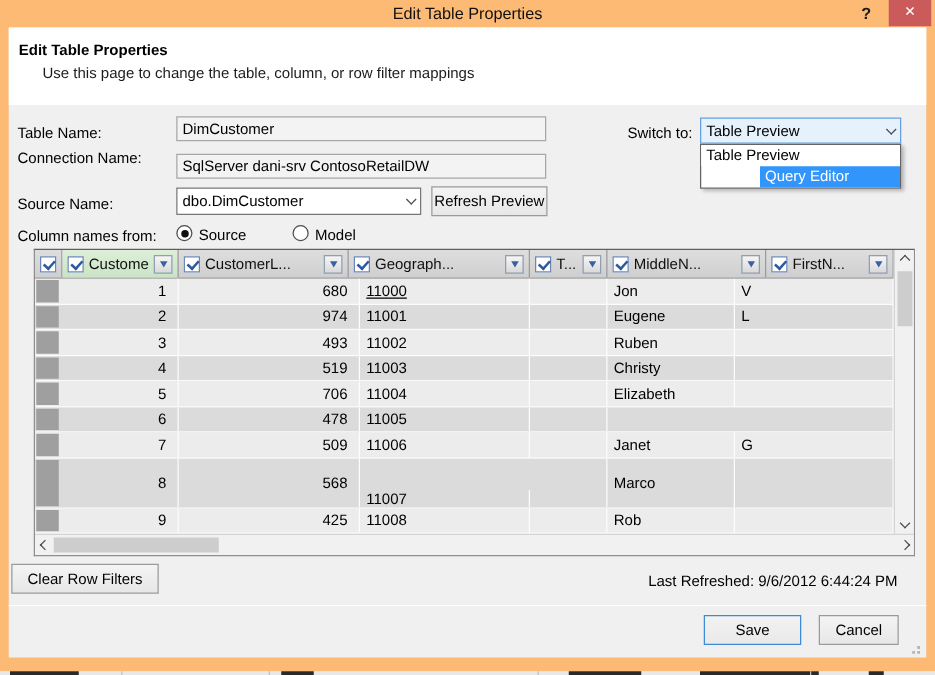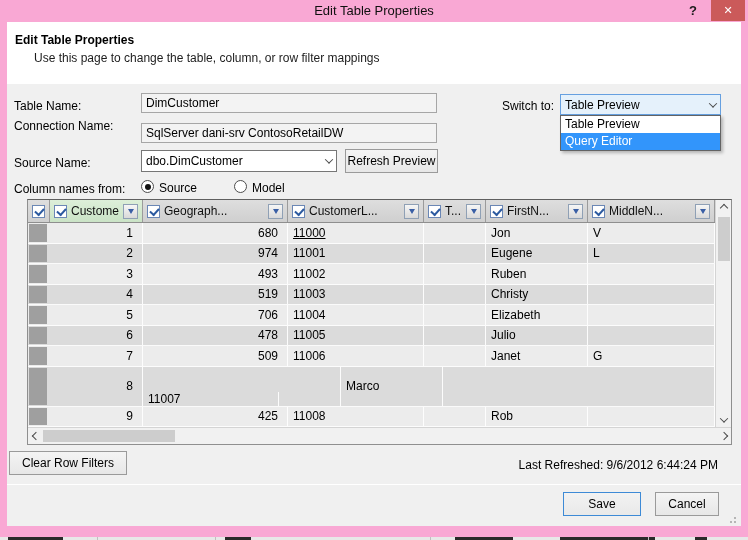--- a/index.html
+++ b/index.html
@@ -1,20 +1,20 @@
 <!DOCTYPE html>
 <html><head>
 <meta charset="utf-8">
 <style>
   * { box-sizing: border-box; margin: 0; padding: 0; }
   html,body { width:748px; height:540px; overflow:hidden; }
   body { font-family:"Liberation Sans", sans-serif; background:#E6E6E6; position:relative; font-size:12px; color:#000; }
 
   
-  .chrome { position:absolute; left:0; top:0; width:748px; height:537px; background:#f9a8d4; }
+  .chrome { position:absolute; left:0; top:0; width:748px; height:537px; background:#fdba74; }
   .titlebar { position:absolute; left:0; top:0; right:0; height:22px; }
   .titlebar .title { text-align:center; line-height:22px; font-size:13px; color:#101010; }
   .helpbtn { position:absolute; right:46px; top:1px; width:18px; height:20px; text-align:center; line-height:20px; font-weight:bold; font-size:13px; color:#1a1a1a; cursor:default; }
   .closebtn { position:absolute; right:3px; top:0; width:34px; height:21px; background:#CB5A5A; color:#fff; text-align:center; line-height:21px; font-size:11px; }
 
   .dlg { position:absolute; left:7px; top:22px; width:734px; height:504px; background:#F0F0F0; }
 
   
   .band { position:absolute; left:0; top:0; width:734px; height:62px; background:#FFFFFF; }
   .band .h1 { position:absolute; left:8px; top:11px; font-weight:bold; font-size:12px; }
@@ -33,21 +33,21 @@
   .chev.left { transform:rotate(135deg); }
   .chev.right { transform:rotate(-45deg); }
 
   .radio { position:absolute; width:13px; height:13px; border-radius:50%; border:1px solid #4d4d4d; background:#fff; }
   .radio.checked::after { content:''; position:absolute; left:2.5px; top:2.5px; width:6px; height:6px; border-radius:50%; background:#111; }
   .radio-lbl { position:absolute; font-size:12px; }
 
   
   .ddlist { position:absolute; left:553px; top:93px; width:161px; background:#fff; border:1px solid #646464; z-index:30; box-shadow:2px 2px 3px rgba(0,0,0,.25); }
   .dditem { height:17px; line-height:17px; padding-left:4px; font-size:12px; background:#fff; color:#000; }
-  .dditem.sel { background:#3295FB; color:#fff; }
+  .dditem.sel { background:#3295FB; color:#fff;margin-left:47px; }
 
   .switch-combo { background:#E5F1FB; border:1px solid #66A0E0; }
 
   
   .tbl { position:absolute; left:20px; top:177px; width:705px; height:246px; border:1px solid #8F8F8F; border-top-color:#5F5F5F; background:#F1F1F1; display:flex; flex-direction:column; }
   .tbl-top { display:flex; flex:1; min-height:0; }
   .tbl-grid { flex:1; display:flex; flex-direction:column; min-width:0; }
   .hdr { display:flex; height:23px; background:linear-gradient(#DEDEDE,#CFCFCF); border-bottom:1px solid #8E8E8E; }
   .hdr-cell { display:flex; align-items:center; gap:4px; padding:0 4px; border-right:1px solid #9B9B9B; font-size:12px; color:#101010; overflow:hidden; white-space:nowrap; }
   .hdr-cell.selcol { justify-content:center; padding:0; }
@@ -145,43 +145,43 @@
         <div class="tbl-grid">
           <div class="hdr">
               <div class="hdr-cell selcol" style="width: 22px;">
                 <span class="cb"></span>
               </div>
               <div class="hdr-cell green" style="width: 93px;">
                 <span class="cb"></span>
                 <span class="hlbl">Custome...</span>
                 <span class="ddbtn"></span>
               </div>
+              <div class="hdr-cell" style="width: 136px;">
+                <span class="cb"></span>
+                <span class="hlbl">CustomerL...</span>
+                <span class="ddbtn"></span>
+              </div>
               <div class="hdr-cell" style="width: 145px;">
                 <span class="cb"></span>
                 <span class="hlbl">Geograph...</span>
                 <span class="ddbtn"></span>
               </div>
-              <div class="hdr-cell" style="width: 136px;">
-                <span class="cb"></span>
-                <span class="hlbl">CustomerL...</span>
-                <span class="ddbtn"></span>
-              </div>
               <div class="hdr-cell" style="width: 62px;">
                 <span class="cb"></span>
                 <span class="hlbl">T...</span>
                 <span class="ddbtn"></span>
               </div>
+              <div class="hdr-cell" style="flex: 1 1 0%;">
+                <span class="cb"></span>
+                <span class="hlbl">MiddleN...</span>
+                <span class="ddbtn"></span>
+              </div>
               <div class="hdr-cell" style="width: 102px;">
                 <span class="cb"></span>
                 <span class="hlbl">FirstN...</span>
-                <span class="ddbtn"></span>
-              </div>
-              <div class="hdr-cell" style="flex: 1 1 0%;">
-                <span class="cb"></span>
-                <span class="hlbl">MiddleN...</span>
                 <span class="ddbtn"></span>
               </div>
             </div>
           <div class="rows">
               <div class="row odd">
                 <div class="rowsel">
                   <div class="box"></div>
                 </div>
                 <div class="cell r" style="width: 93px;">1</div>
                 <div class="cell r" style="width: 145px;">680</div>
@@ -235,39 +235,39 @@
                 <div class="cell l" style="flex: 1 1 0%;"></div>
               </div>
               <div class="row even">
                 <div class="rowsel">
                   <div class="box"></div>
                 </div>
                 <div class="cell r" style="width: 93px;">6</div>
                 <div class="cell r" style="width: 145px;">478</div>
                 <div class="cell l" style="width: 136px;">11005</div>
                 <div class="cell l" style="width: 62px;"></div>
-                <div class="cell l" style="width: 102px;">Julio</div>
                 <div class="cell l" style="flex: 1 1 0%;"></div>
               </div>
               <div class="row odd">
                 <div class="rowsel">
                   <div class="box"></div>
                 </div>
                 <div class="cell r" style="width: 93px;">7</div>
                 <div class="cell r" style="width: 145px;">509</div>
                 <div class="cell l" style="width: 136px;">11006</div>
                 <div class="cell l" style="width: 62px;"></div>
                 <div class="cell l" style="width: 102px;">Janet</div>
                 <div class="cell l" style="flex: 1 1 0%;">G</div>
               </div>
               <div class="row even">
                 <div class="rowsel">
                   <div class="box"></div>
                 </div>
                 <div class="cell r" style="width: 93px;">8</div>
+                <div class="cell r" style="width: 145px;">568</div>
                 <div class="cell l" style="width: 136px; margin-top: 25px;">11007</div>
                 <div class="cell l" style="width: 62px;"></div>
                 <div class="cell l" style="width: 102px;">Marco</div>
                 <div class="cell l" style="flex: 1 1 0%;"></div>
               </div>
               <div class="row odd">
                 <div class="rowsel">
                   <div class="box"></div>
                 </div>
                 <div class="cell r" style="width: 93px;">9</div>

